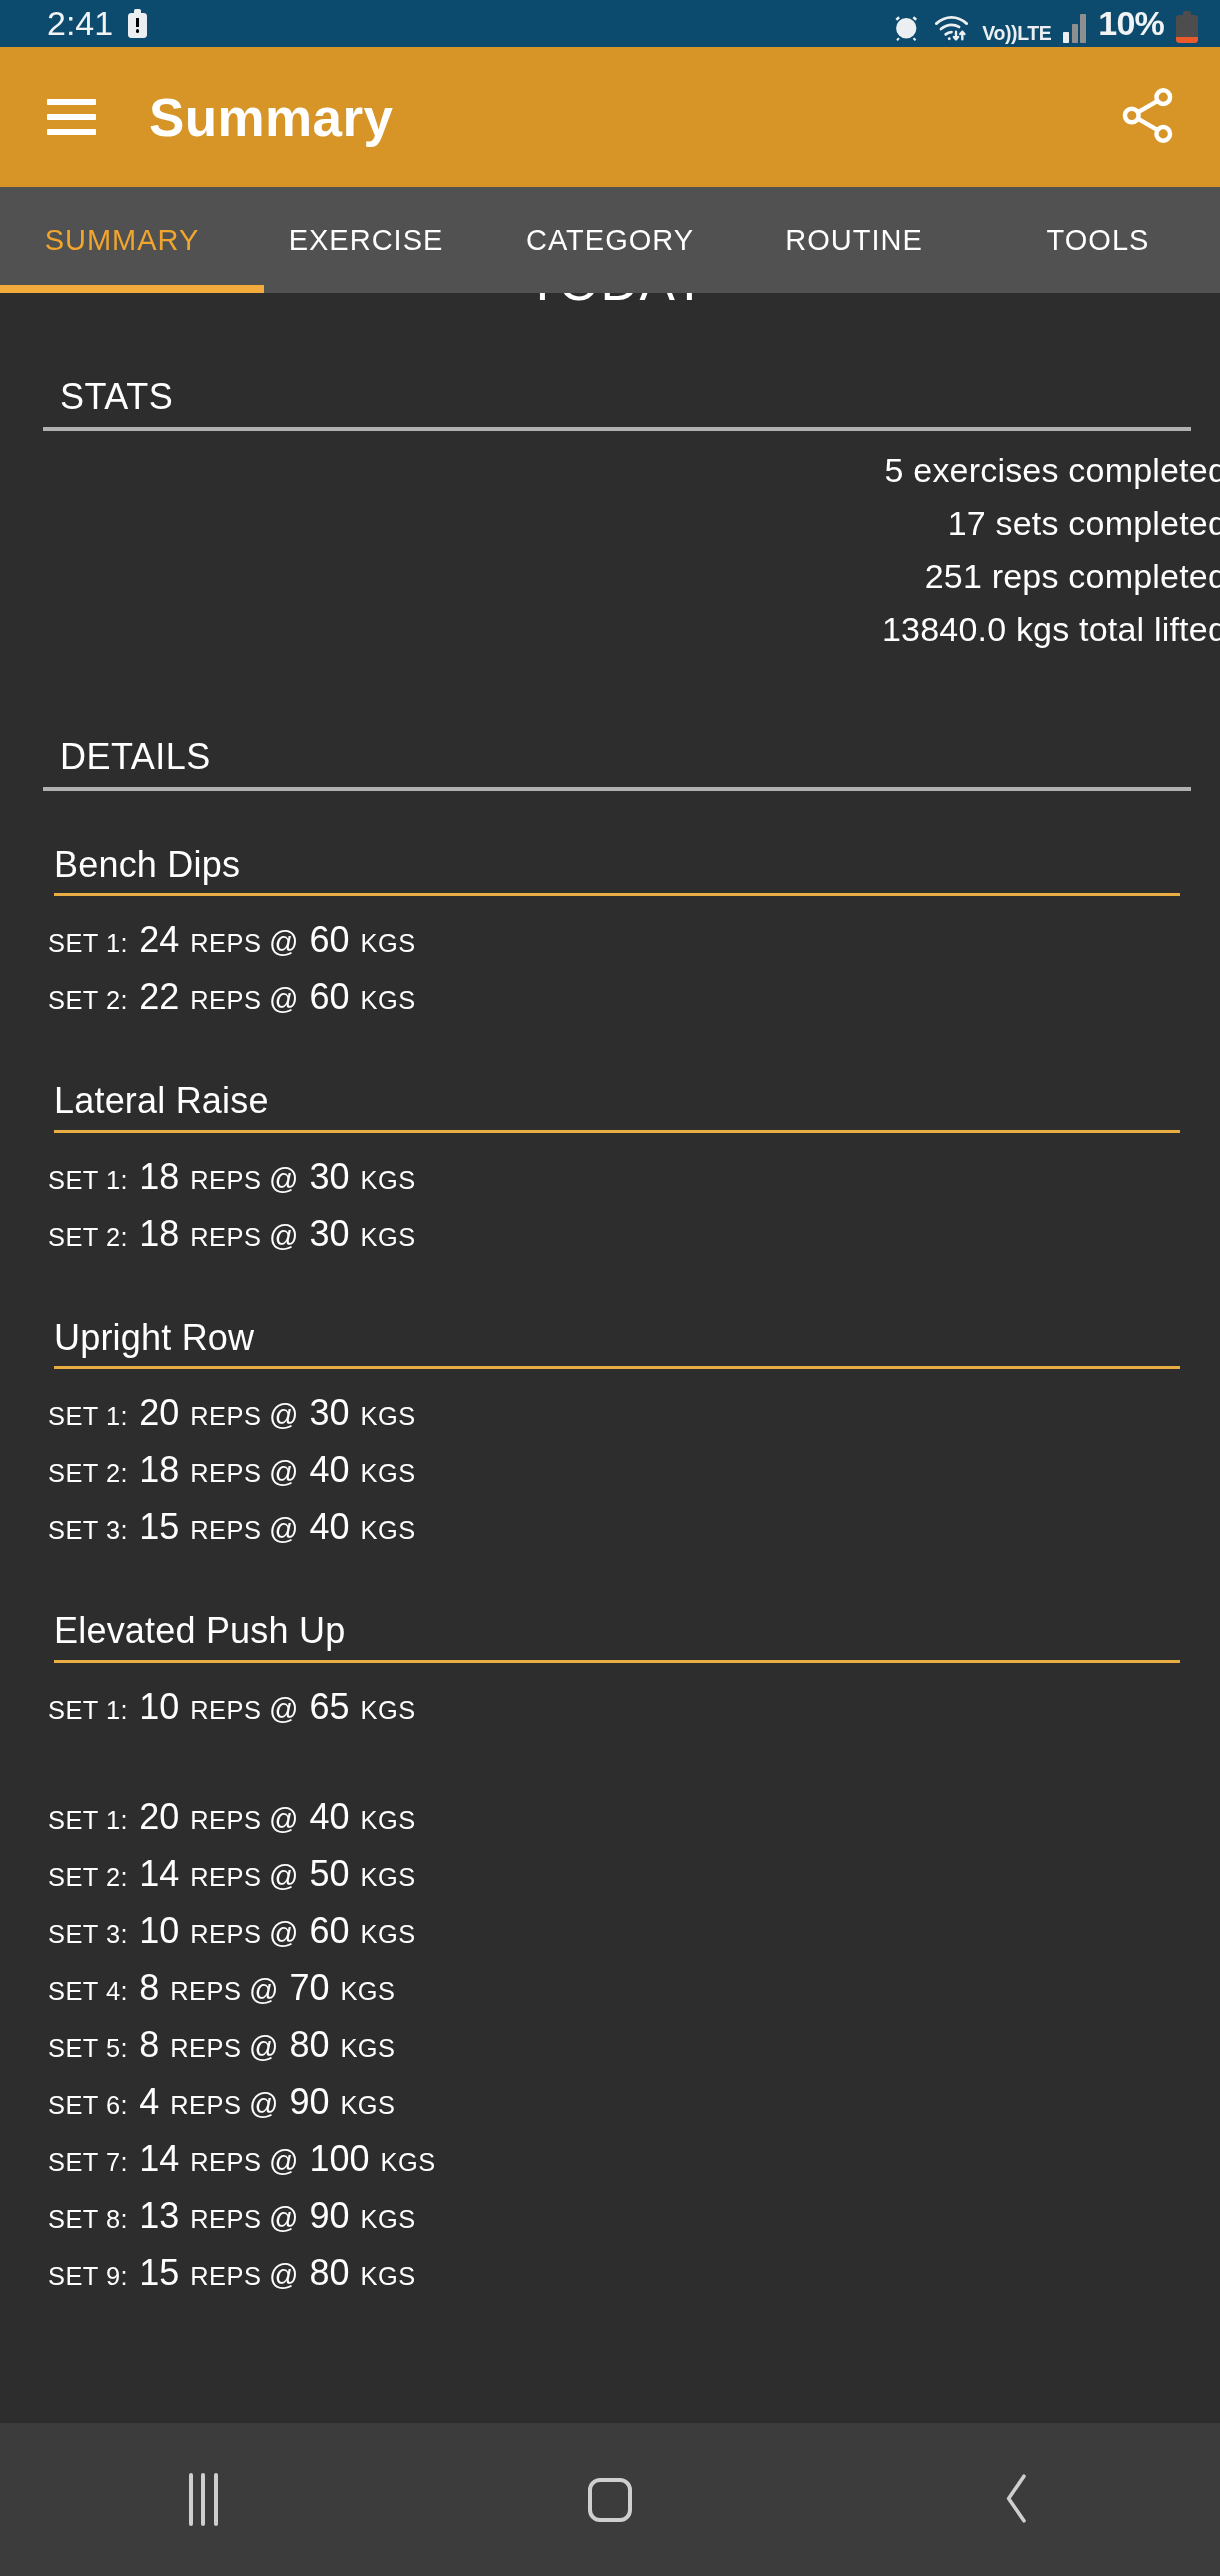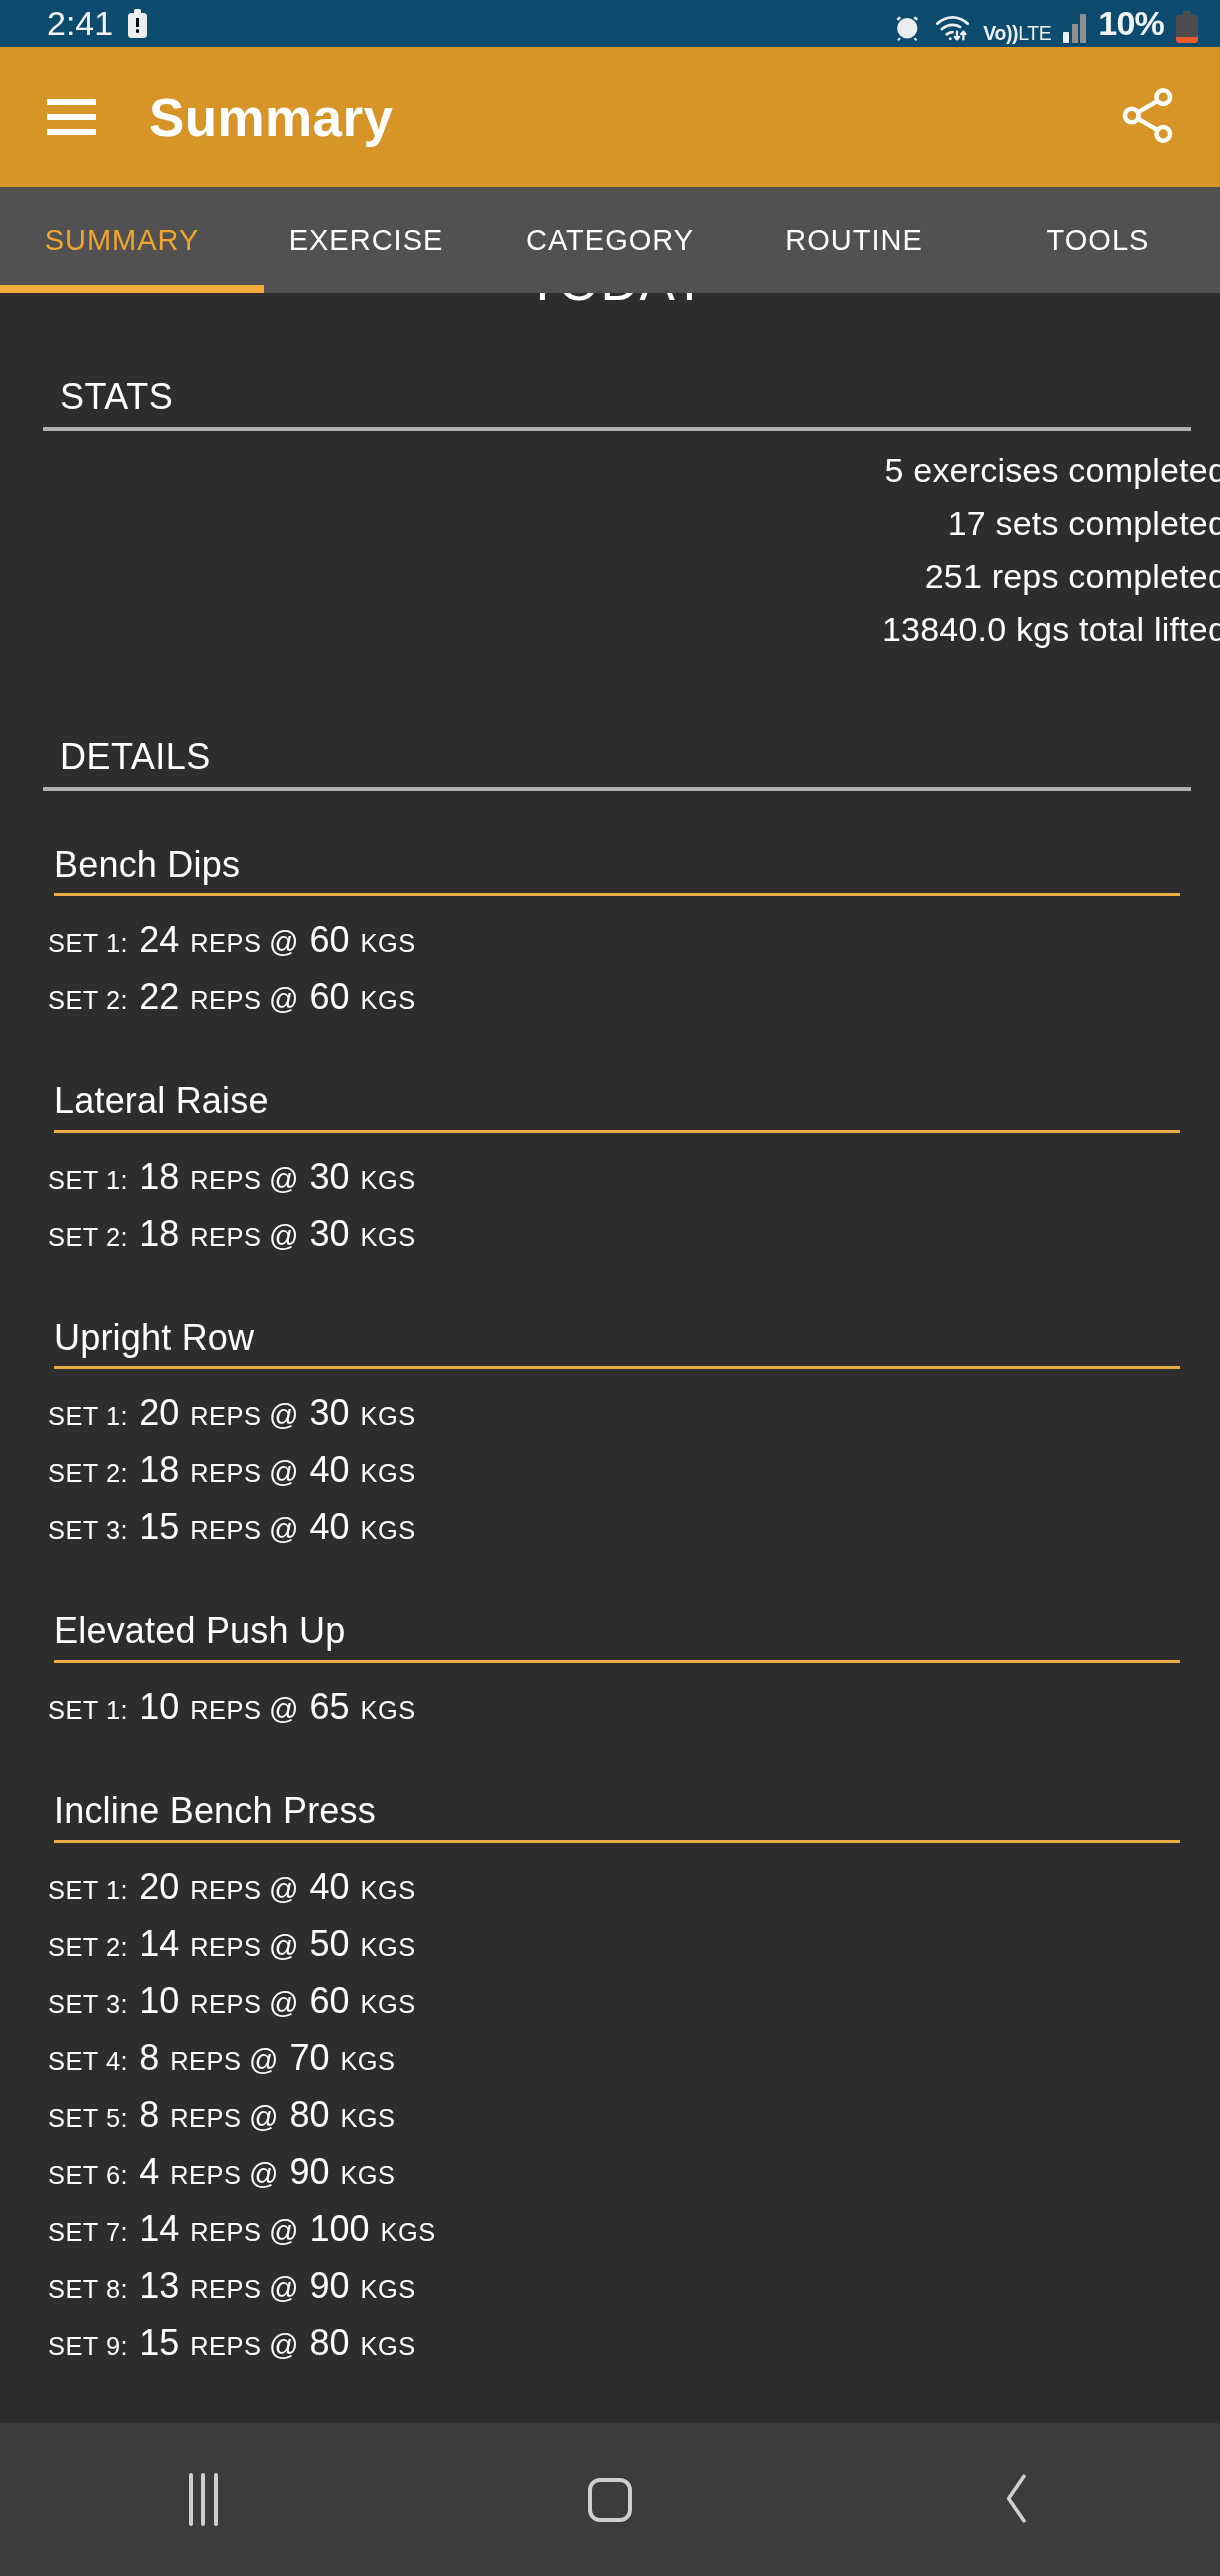--- a/index.html
+++ b/index.html
@@ -25,21 +25,21 @@
 
   
   .bat-warn { width:18.6px; height:29px; position:relative; }
   .bat-warn .body { position:absolute; left:0; top:4.2px; width:18.6px; height:24.6px; background:#eceff1; border-radius:3.4px; }
   .bat-warn .cap { position:absolute; left:6px; top:0px; width:6.8px; height:5.1px; background:#eceff1; border-radius:1.7px 1.7px 0 0; }
   .bat-warn .bar { position:absolute; left:7.6px; top:9.3px; width:3.4px; height:8.5px; background:#000; }
   .bat-warn .dot { position:absolute; left:7.6px; top:20.3px; width:3.4px; height:3.4px; background:#000; border-radius:50%; }
 
   .volte { display:flex; flex-direction:row; align-items:flex-start; line-height:0.95; }
   .volte .r1 { font-size:19.5px; font-weight:700; letter-spacing:-0.4px; }
-  .volte .r2 { font-size:19.5px; font-weight:400; letter-spacing:-0.4px; }
+  .volte .r2 { font-size:19.5px; font-weight:700; letter-spacing:-0.4px; }
 
   .signal { display:flex; align-items:flex-end; gap:2.5px; height:29px; }
   .signal i { display:block; width:6px; background:#eceff1; border-radius:0.8px; }
   .signal i.b1 { height:11px; }
   .signal i.b2 { height:19.5px; background:#8f8f8f; }
   .signal i.b3 { height:29px; background:#8f8f8f; }
 
   .sb-pct { font-size:34px; font-weight:700; color:#f1f3f4; letter-spacing:-0.8px; }
 
   .bat-low { width:22px; height:32px; position:relative; }
@@ -298,21 +298,20 @@
                 <span class="set-label">SET 1:</span>
                 <span class="set-reps">10</span>
                 <span class="set-repsword">REPS</span>
                 <span class="set-at">@</span>
                 <span class="set-weight">65</span>
                 <span class="set-unit">KGS</span>
               </div>
             </div>
           </div>
           <div class="exercise">
-            <div class="exercise-name">Incline Bench Press</div>
             <div class="sets">
               <div class="set-row">
                 <span class="set-label">SET 1:</span>
                 <span class="set-reps">20</span>
                 <span class="set-repsword">REPS</span>
                 <span class="set-at">@</span>
                 <span class="set-weight">40</span>
                 <span class="set-unit">KGS</span>
               </div>
               <div class="set-row">

